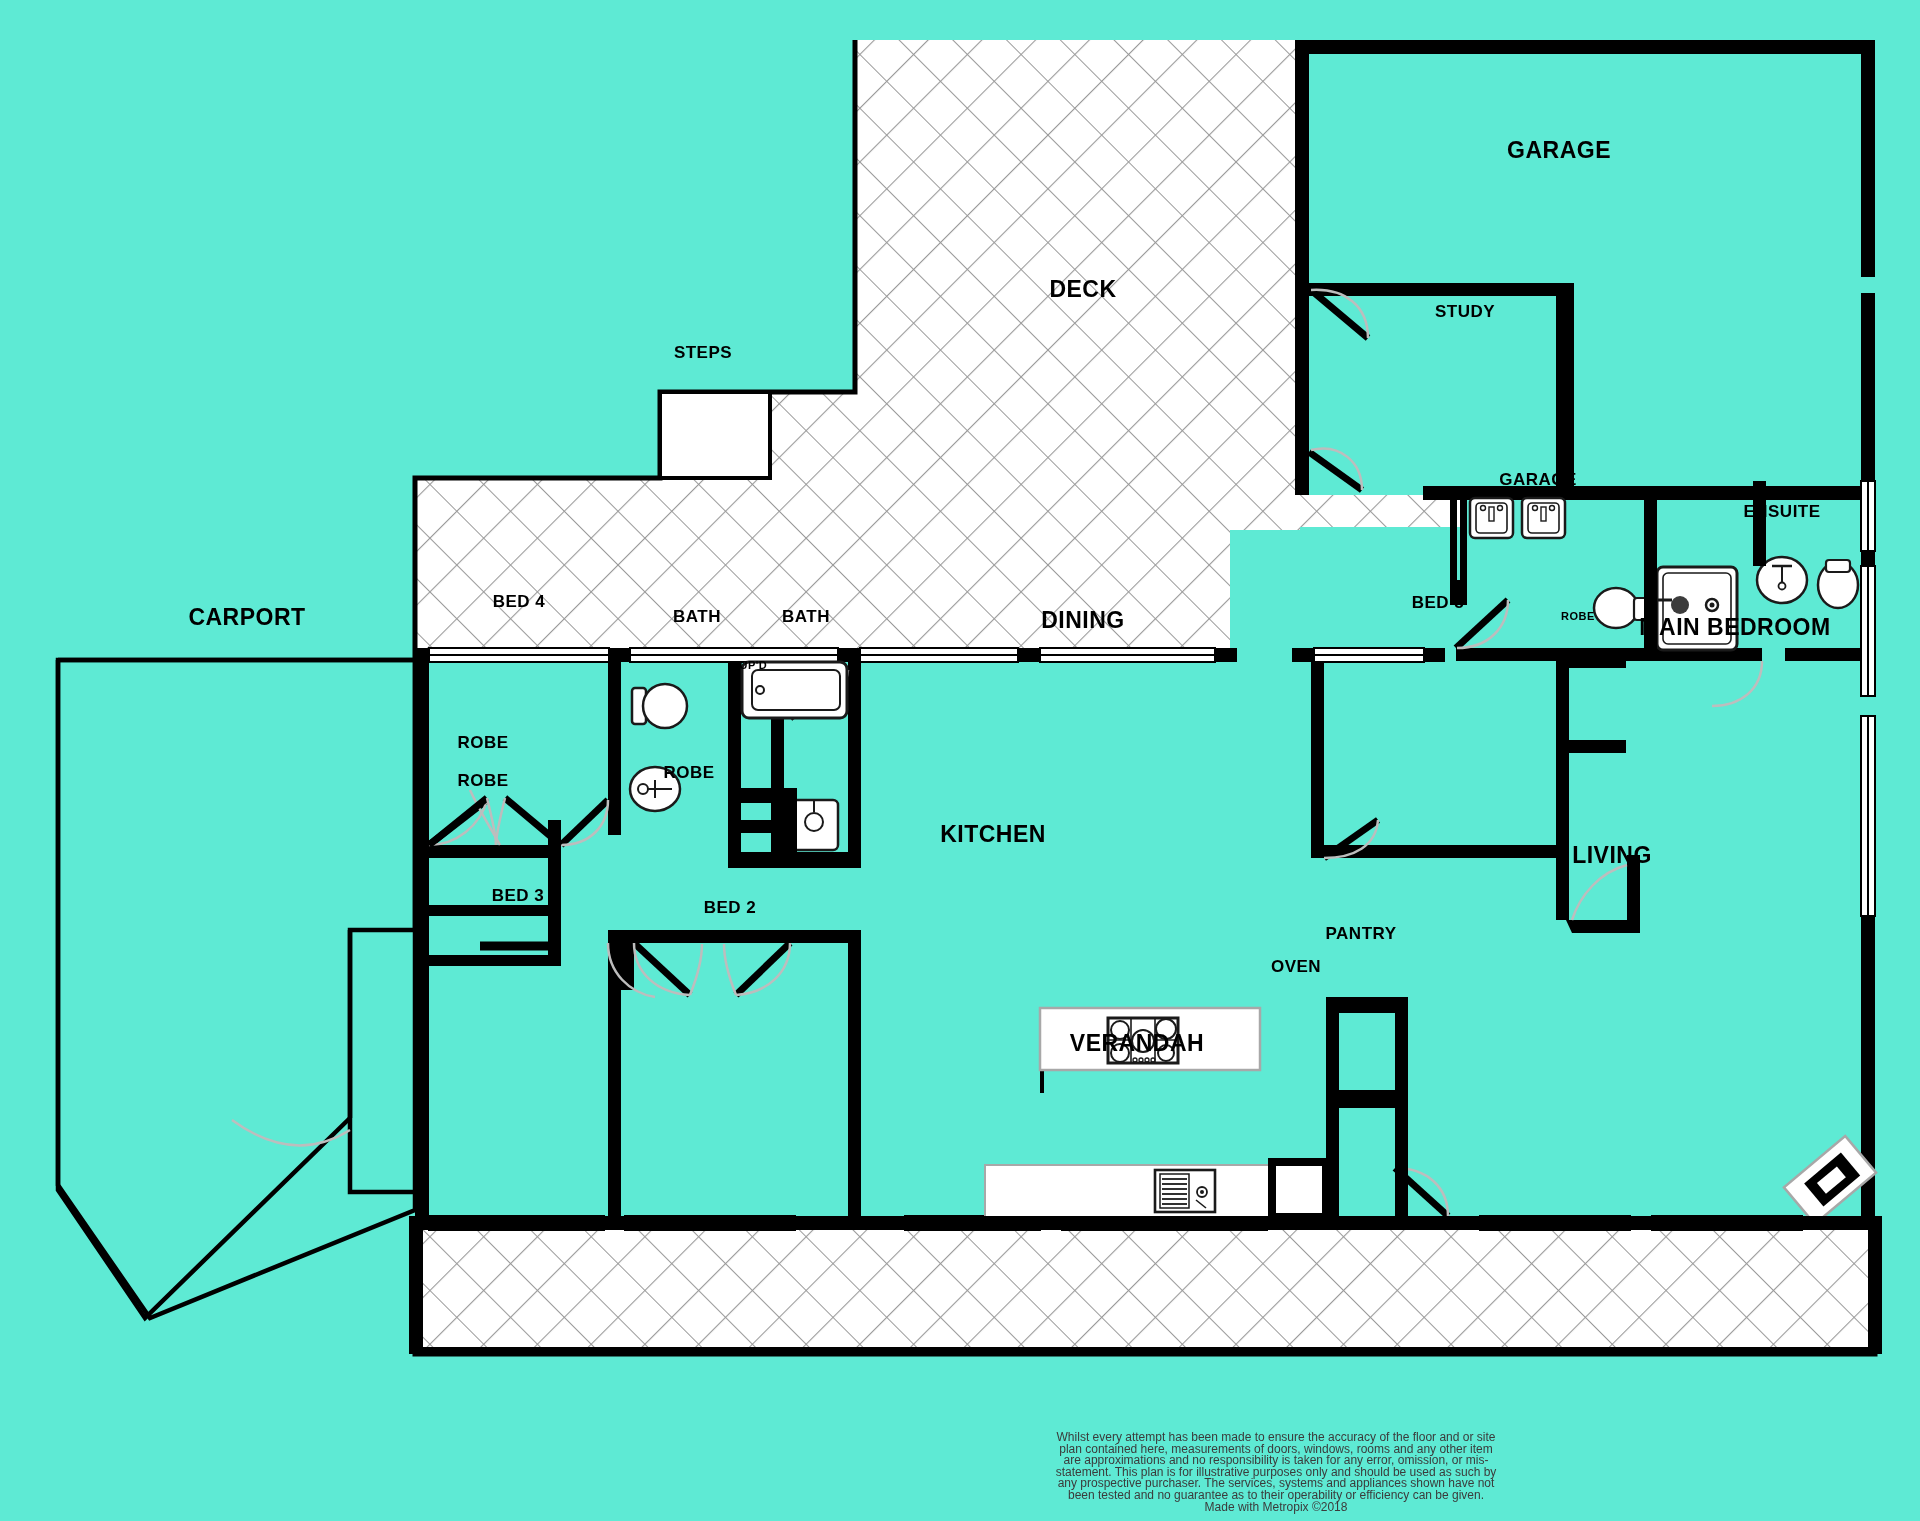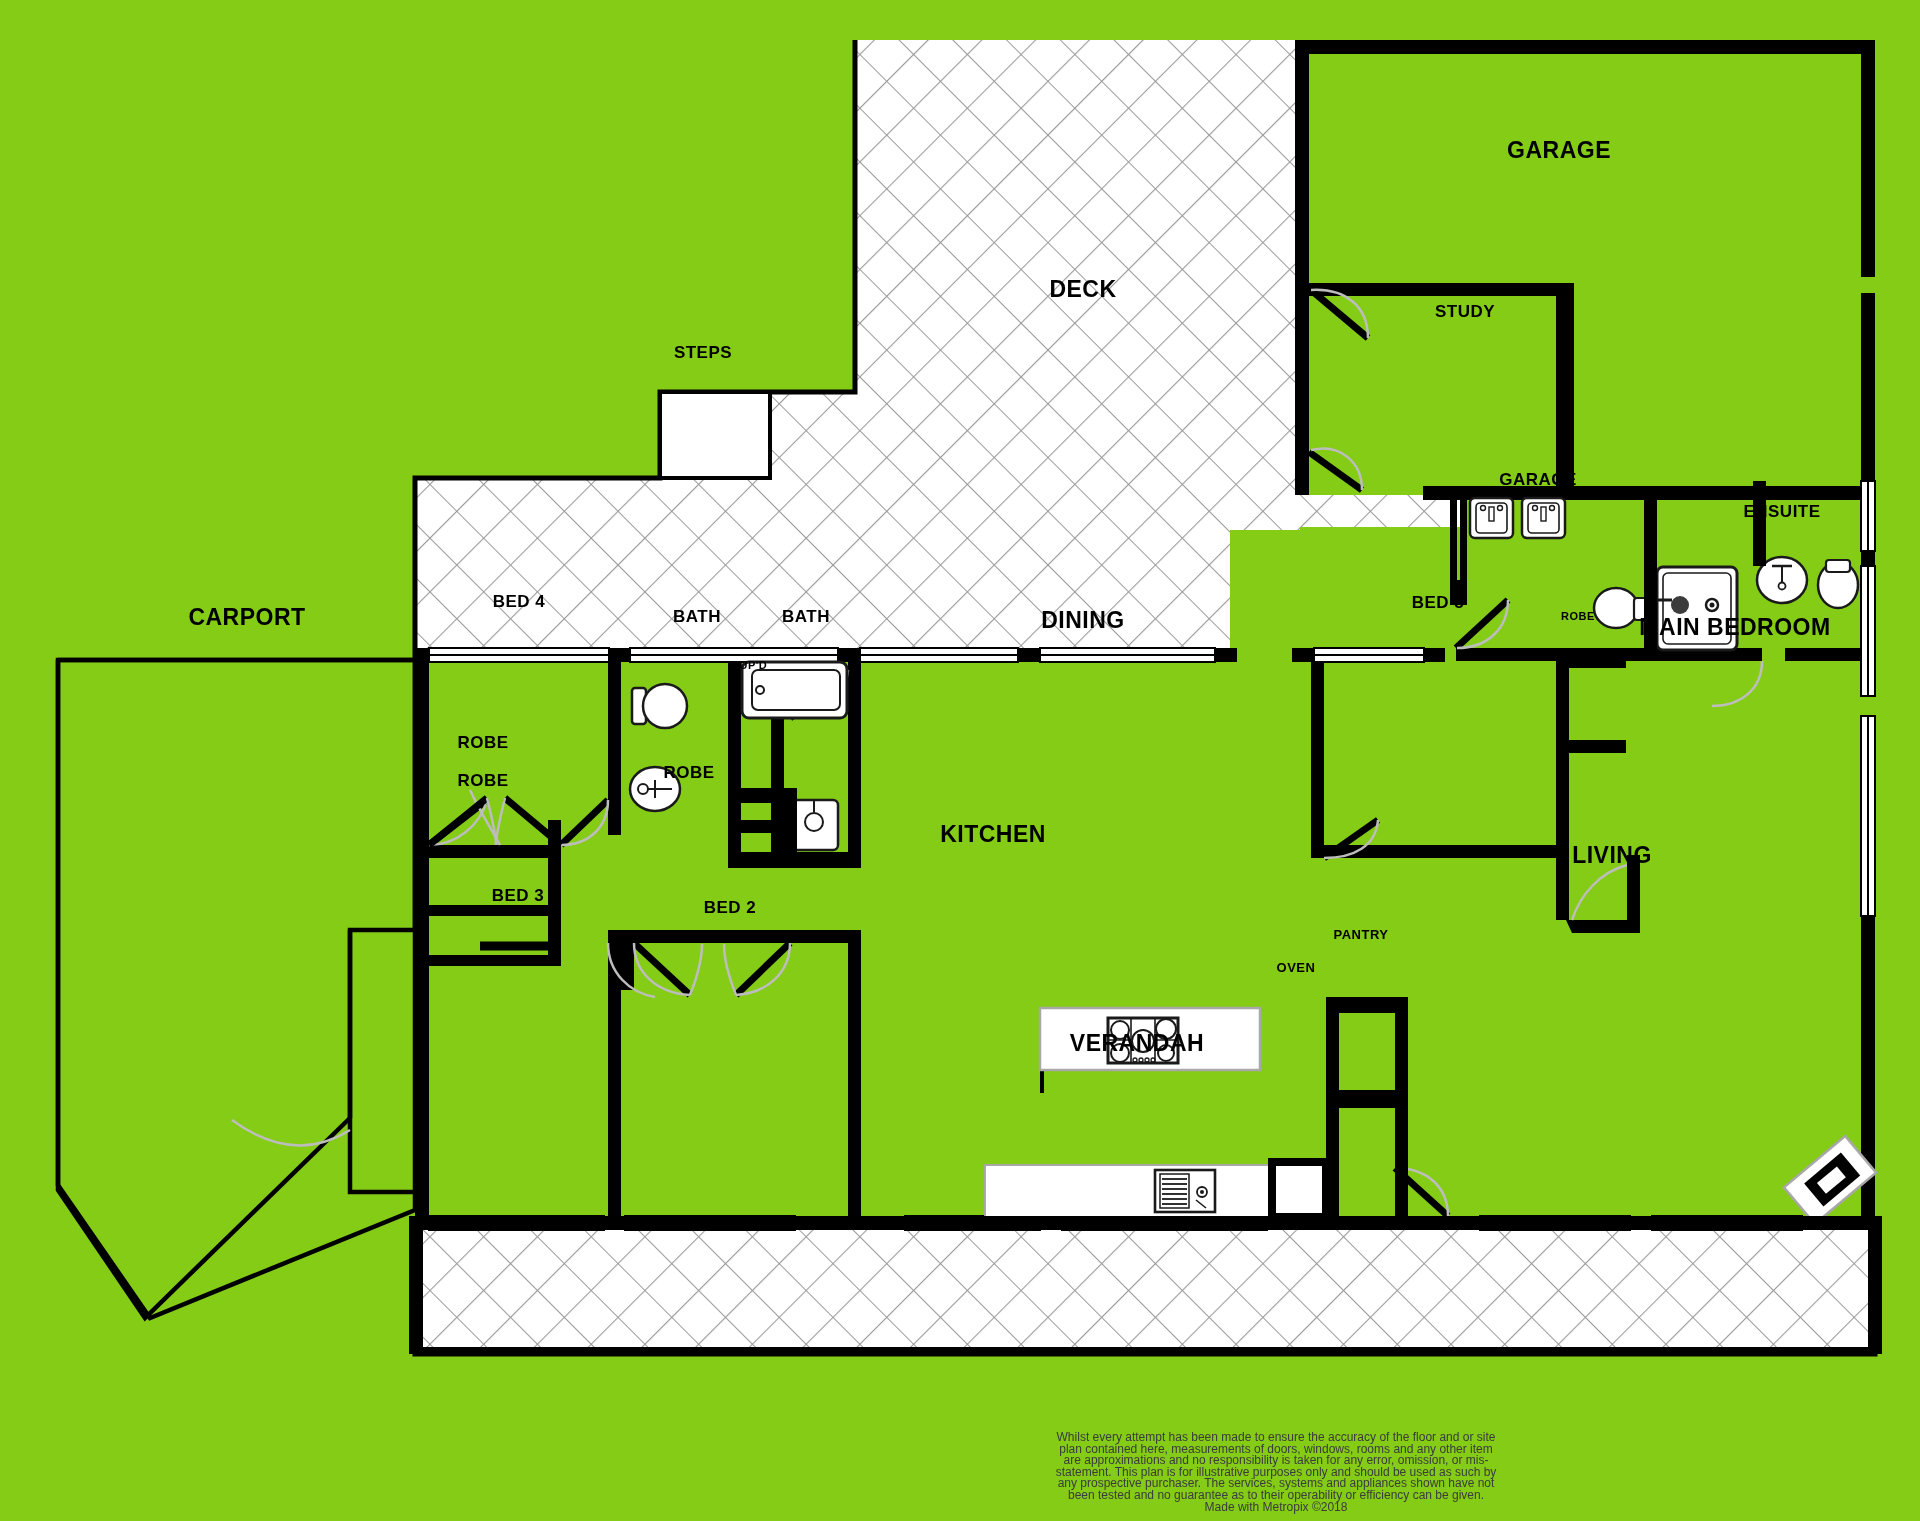--- a/index.html
+++ b/index.html
@@ -3,37 +3,37 @@
 <meta charset="utf-8">
 <style>
   html, body {
     margin: 0; padding: 0; background: #ffffff;
     font-family: "Liberation Sans", sans-serif;
   }
   #stage {
     position: relative;
     width: 1920px;
     height: 1521px;
-    background: #84cc16;
+    background: #5eead4;
     overflow: hidden;
   }
   svg#plan { position:absolute; left:0; top:0; width:1920px; height:1521px; }
 
   .room-label {
     position: absolute;
     font-family: "Liberation Sans", sans-serif;
     font-weight: bold;
     color: #000000;
     white-space: nowrap;
     transform: translate(-50%, -50%);
     letter-spacing: 0.5px;
   }
   .lbl-lg { font-size: 23px; }
   .lbl-md { font-size: 17px; }
-  .lbl-sm { font-size: 13px; text-align: center; }
+  .lbl-sm { font-size: 17px; text-align: center; }
   .lbl-xs { font-size: 11px; line-height: 11px; text-align:center; }
 
   #disclaimer {
     position: absolute;
     left: 1050px;
     top: 1432px;
     width: 452px;
     text-align: center;
     font-family: "Liberation Sans", sans-serif;
     font-size: 12px;

